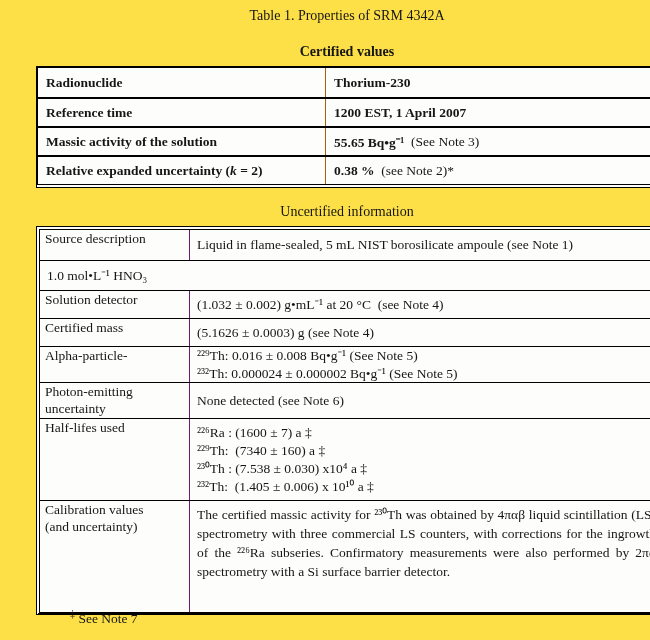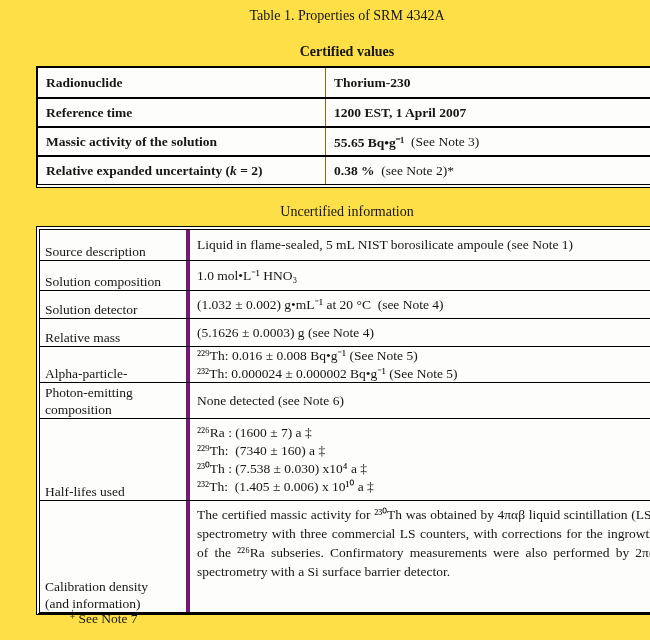--- a/index.html
+++ b/index.html
@@ -64,22 +64,22 @@
     left: 36px; top: 226px; width: 622px;
     border-left: 4px double #000;
     border-top: 4px double #000;
     border-bottom: 3px solid #000;
     background: #fdfdfc;
   }
   .t2 .trow { display: flex; box-sizing: border-box; }
   .t2 .trow + .trow { border-top: 1px solid #000; }
   .t2 .lab {
     width: 150px; box-sizing: border-box;
-    border-right: 4px solid #701a75;
-    display: flex; flex-direction: column; justify-content: flex-end;
+    border-right: 1px solid #701a75;
+    display: flex; flex-direction: column; justify-content: flex-start;
     padding: 0 4px 0 5px;
     line-height: 17px;
   }
   .t2 .val {
     flex: 1;
     display: flex; flex-direction: column; justify-content: center;
     padding: 0 6px 0 7px;
     line-height: 18px;
   }
   .t2 .vline { white-space: pre-wrap; }
@@ -137,82 +137,79 @@
     <div class="trow r0">
       <div class="lab">
           <div>Source description</div>
         </div>
       <div class="val">
           <div class="vline">Liquid in flame-sealed, 5 mL NIST borosilicate ampoule (see Note 1)</div>
         </div>
     </div>
 
     <div class="trow r1">
-      <div class="lab">
-          <div>Solution composition</div>
-        </div>
       <div class="val">
           <div class="vline">1.0 mol•L⁻¹ HNO₃</div>
         </div>
     </div>
 
     <div class="trow r2">
       <div class="lab">
           <div>Solution detector</div>
         </div>
       <div class="val">
           <div class="vline">(1.032 ± 0.002) g•mL⁻¹ at 20 °C  (see Note 4)</div>
         </div>
     </div>
 
     <div class="trow r3">
       <div class="lab">
-          <div>Relative mass</div>
+          <div>Certified mass</div>
         </div>
       <div class="val">
           <div class="vline">(5.1626 ± 0.0003) g (see Note 4)</div>
         </div>
     </div>
 
     <div class="trow r4">
       <div class="lab">
         <div>Alpha-particle-</div>
       </div>
       <div class="val">
         <div class="vline">²²⁹Th: 0.016 ± 0.008 Bq•g⁻¹ (See Note 5)</div>
         <div class="vline">²³²Th: 0.000024 ± 0.000002 Bq•g⁻¹ (See Note 5)</div>
       </div>
     </div>
 
     <div class="trow r5">
       <div class="lab">
         <div>Photon-emitting</div>
-        <div>composition</div>
+        <div>uncertainty</div>
       </div>
       <div class="val">
           <div class="vline">None detected (see Note 6)</div>
         </div>
     </div>
 
     <div class="trow r6">
       <div class="lab">
           <div>Half-lifes used</div>
         </div>
       <div class="val">
         <div class="vline">²²⁶Ra : (1600 ± 7) a ‡</div>
         <div class="vline">²²⁹Th:  (7340 ± 160) a ‡</div>
         <div class="vline">²³⁰Th : (7.538 ± 0.030) x10⁴ a ‡</div>
         <div class="vline">²³²Th:  (1.405 ± 0.006) x 10¹⁰ a ‡</div>
       </div>
     </div>
 
     <div class="trow r7">
       <div class="lab">
-        <div>Calibration density</div>
-        <div>(and information)</div>
+        <div>Calibration values</div>
+        <div>(and uncertainty)</div>
       </div>
       <div class="val">
         <div class="para">The certified massic activity for ²³⁰Th was obtained by 4παβ liquid scintillation (LS) spectrometry with three commercial LS counters, with corrections for the ingrowth of the ²²⁶Ra subseries.  Confirmatory measurements were also performed by 2πα spectrometry with a Si surface barrier detector.</div>
       </div>
     </div>
 
   </div>
 
   <div class="footnote"><sup>‡</sup><span> See Note 7</span></div>
 

